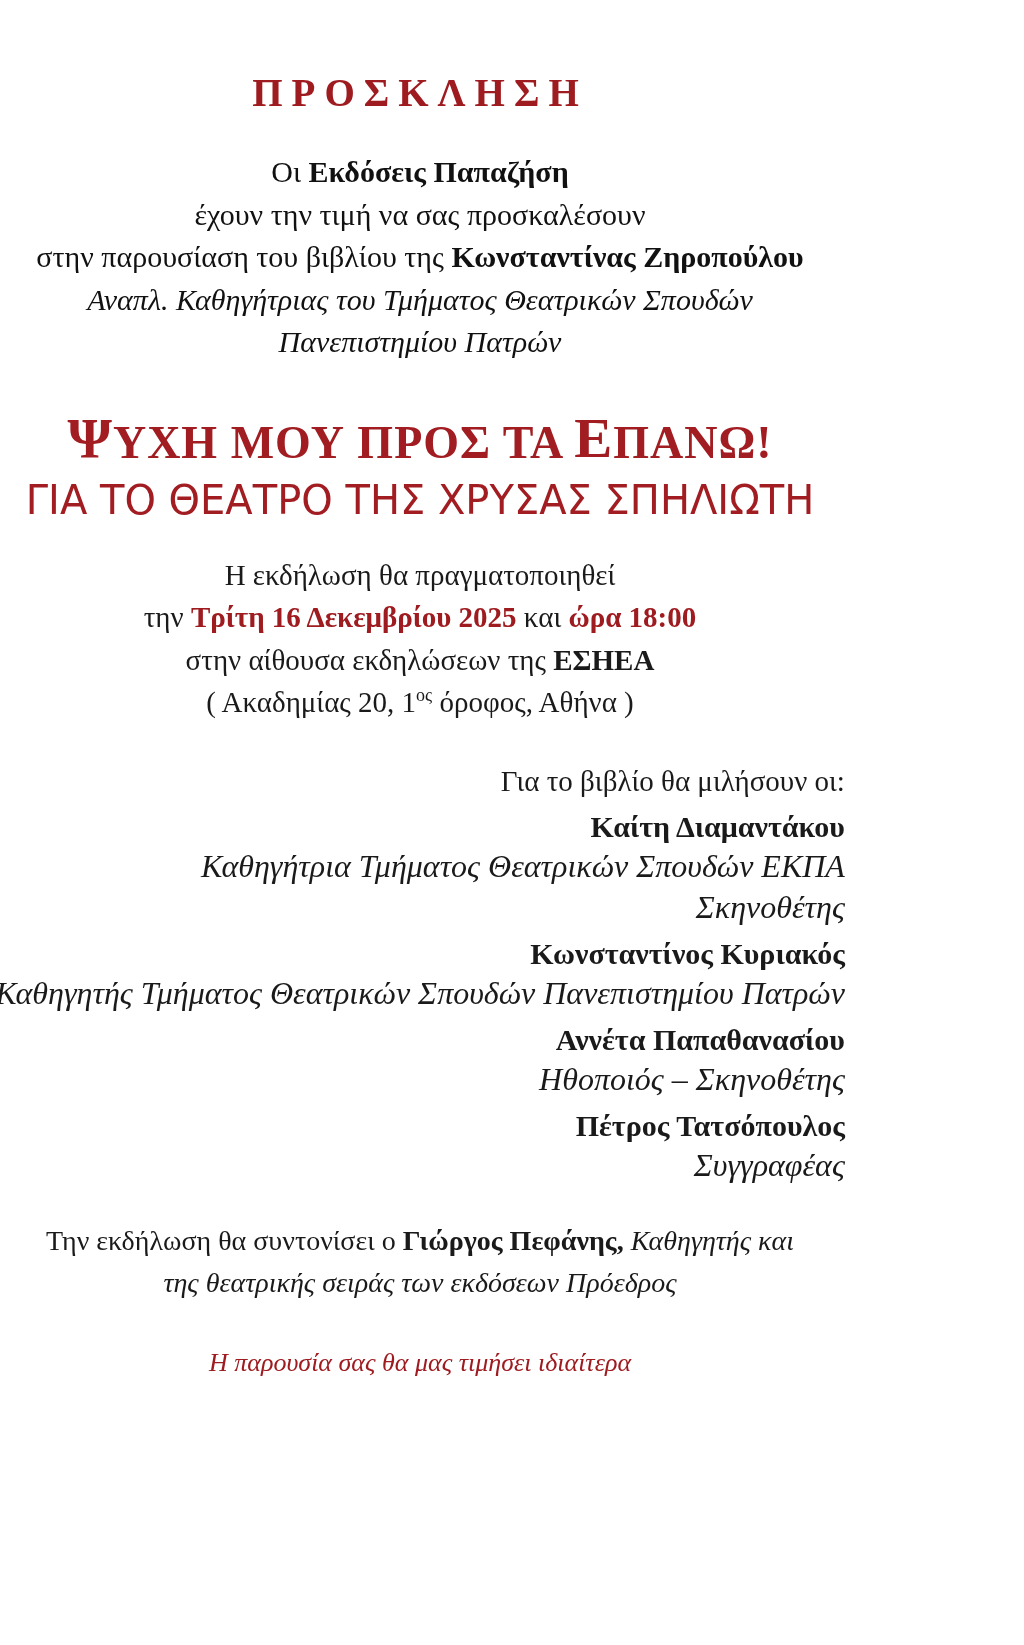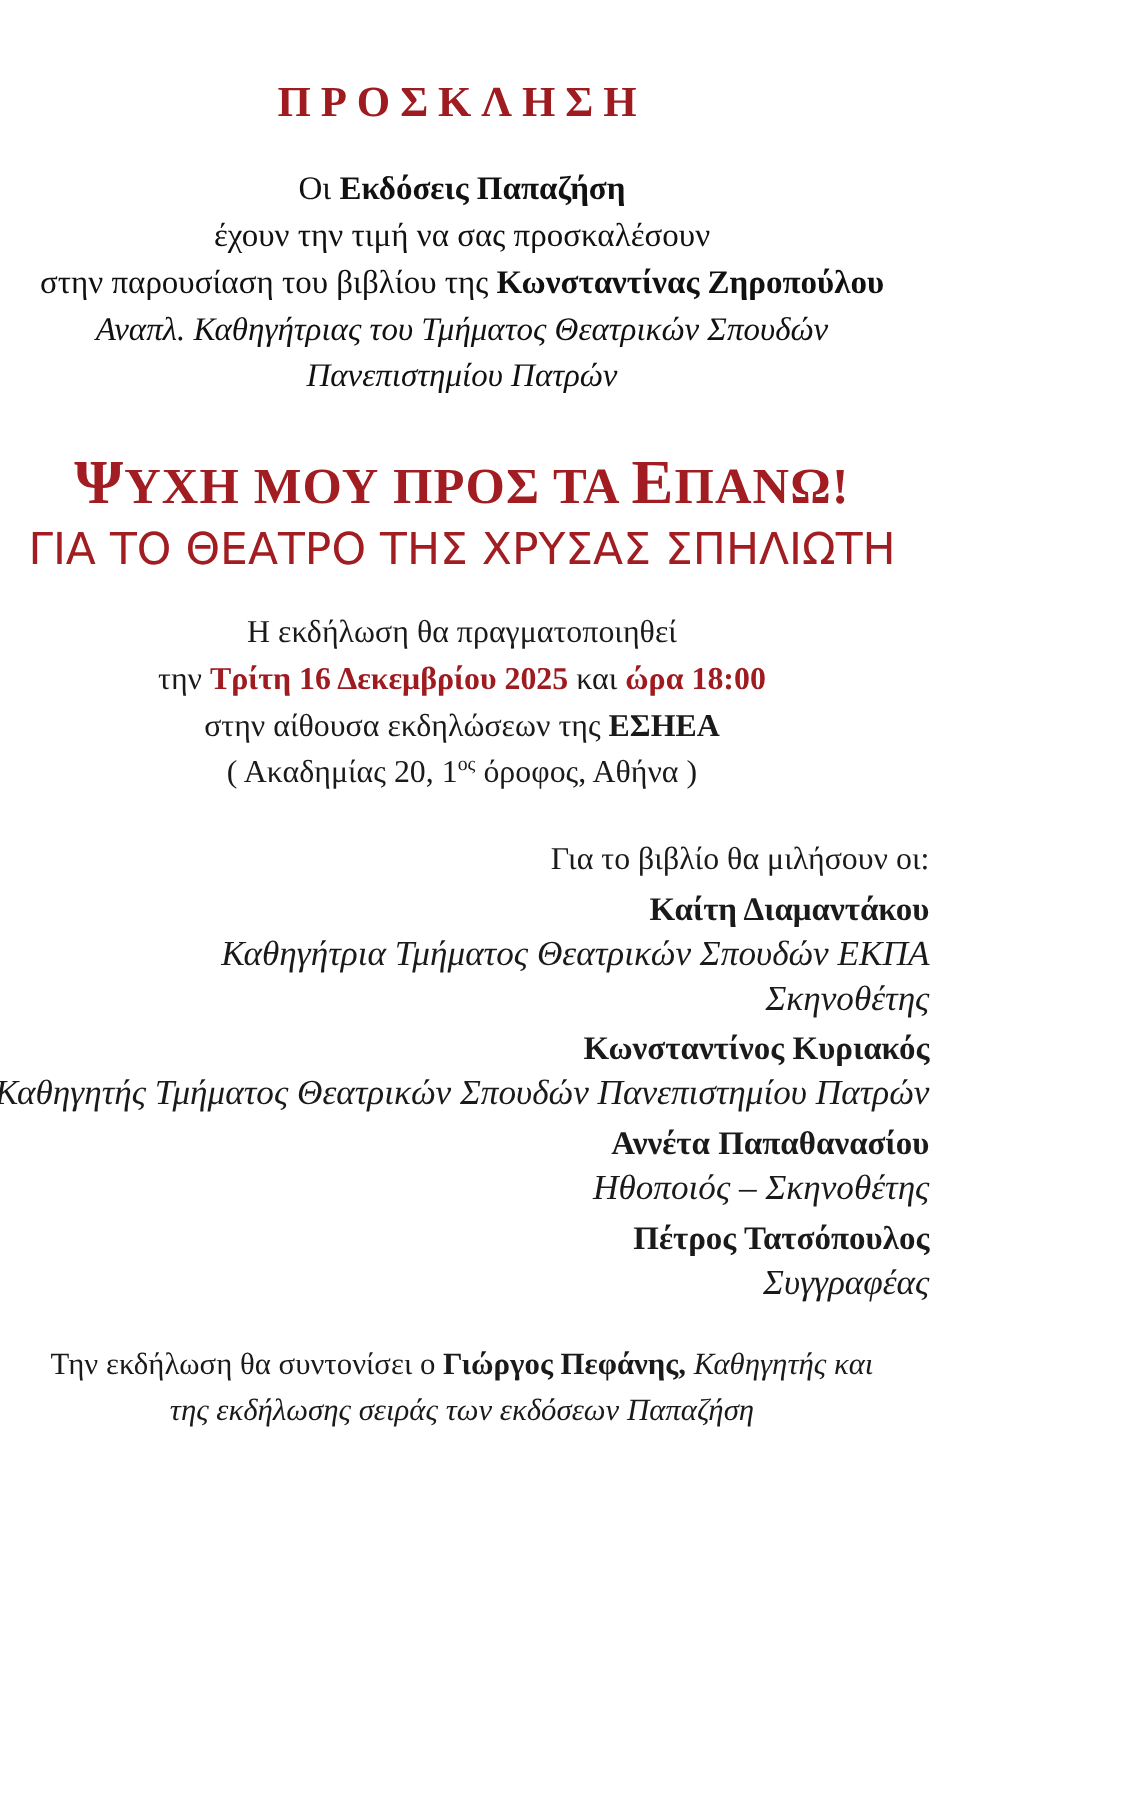--- a/index.html
+++ b/index.html
@@ -187,18 +187,19 @@
     <div class="speaker-role">Ηθοποιός – Σκηνοθέτης</div>
 
     <div class="speaker-name">Πέτρος Τατσόπουλος</div>
     <div class="speaker-role">Συγγραφέας</div>
   </div>
 
   <div class="moderator">
     <span class="ln">
       <span class="nm">Την εκδήλωση θα συντονίσει ο </span><span class="b">Γιώργος Πεφάνης,</span><span> Καθηγητής και</span>
     </span>
-    <span class="ln">της εκδήλωσης σειράς των εκδόσεων Παπαζήση</span>
-  </div>
-
-
+    <span class="ln">της θεατρικής σειράς των εκδόσεων Πρόεδρος</span>
+  </div>
+
+
+  <div class="closing">Η παρουσία σας θα μας τιμήσει ιδιαίτερα</div>
 
 </div>
 
 </body></html>

